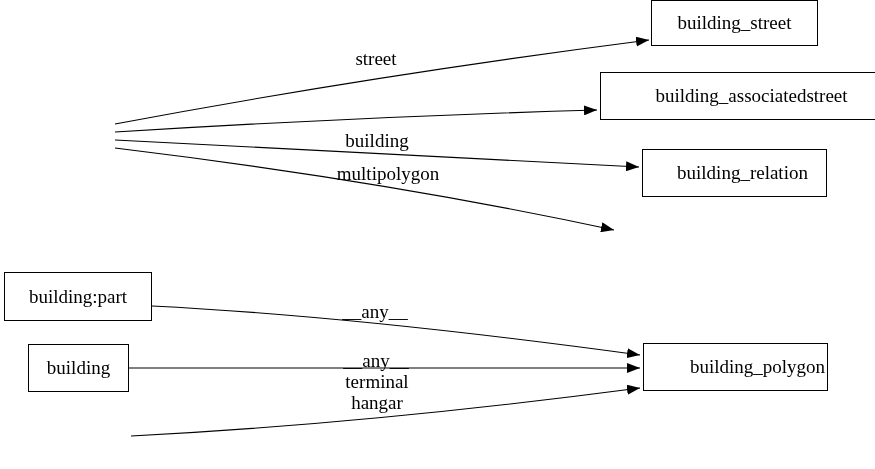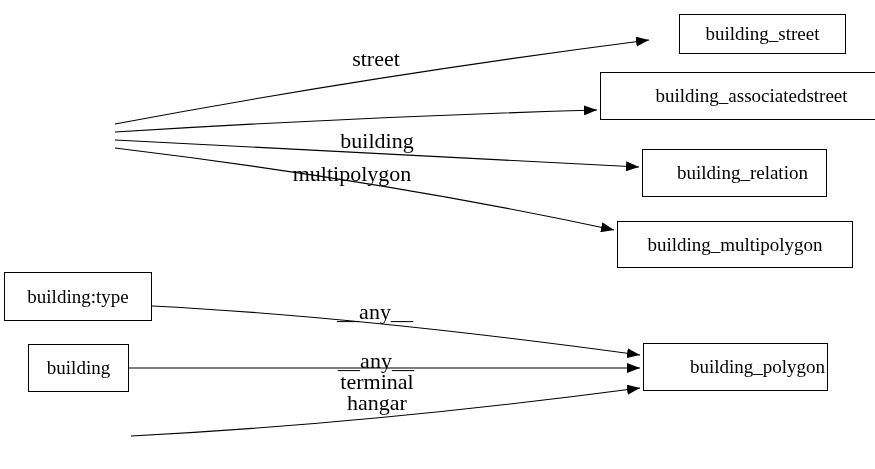--- a/index.html
+++ b/index.html
@@ -18,41 +18,41 @@
     box-sizing:border-box;
     border:1px solid #000000;
     background:#ffffff;
     display:flex;align-items:center;justify-content:center;
     font-size:19px;
     white-space:nowrap;
   }
   .edge-label{
     position:absolute;
     transform:translate(-50%,-50%);
-    font-size:22px;
+    font-size:19px;
     line-height:21px;
     white-space:pre-line;
     text-align:center;
     background:transparent;
   }
   
   .n0{left:42px;top:113px;width:73px;height:48px;}
-  .n1{left:651px;top:14px;width:167px;height:40px;margin-left:28px;}
+  .n1{left:651px;top:0;width:167px;height:46px;}
   .n2{left:600px;top:72px;width:303px;height:48px;}
   .n3{left:642px;top:149px;width:185px;height:48px;padding-left:16px;}
   .n4{left:617px;top:221px;width:236px;height:47px;}
   .n5{left:4px;top:272px;width:148px;height:49px;}
   .n6{left:28px;top:344px;width:101px;height:48px;}
   .n7{left:27px;top:416px;width:104px;height:47px;}
   .n8{left:643px;top:343px;width:185px;height:48px;}
   
   .el0{left:376px;top:58px;}
   .el1{left:377px;top:106px;}
   .el2{left:377px;top:140px;}
-  .el3{left:352px;top:173px;}
+  .el3{left:388px;top:173px;}
   .el4{left:375px;top:311px;}
   .el5{left:376px;top:360px;}
   .el6{left:377px;top:392px;}
 </style>
 </head>
 <body>
 
 <div class="canvas">
 
   <svg class="edge-layer" width="875" height="469" viewBox="0 0 875 469" xmlns="http://www.w3.org/2000/svg">
@@ -66,22 +66,21 @@
     <path class="edge-path" d="M115,140 Q377,153 639,167" marker-end="url(#arrow)" style="stroke: rgb(0, 0, 0);"></path>
     <path class="edge-path" d="M115,148 Q387,181 614,230" marker-end="url(#arrow)" style="stroke: rgb(0, 0, 0);"></path>
     <path class="edge-path" d="M152,306 Q354,316 640,355" marker-end="url(#arrow)" style="stroke: rgb(0, 0, 0);"></path>
     <path class="edge-path" d="M129,368 L640,368" marker-end="url(#arrow)" style="stroke: rgb(0, 0, 0);"></path>
     <path class="edge-path" d="M131,436 Q366,424 640,388" marker-end="url(#arrow)" style="stroke: rgb(0, 0, 0);"></path>
   </svg>
 
   <div class="node n1" style="border-color: rgb(0, 0, 0); background: rgb(255, 255, 255); color: rgb(0, 0, 0);">building_street</div>
   <div class="node n2" style="border-color: rgb(0, 0, 0); background: rgb(255, 255, 255); color: rgb(0, 0, 0);">building_associatedstreet</div>
   <div class="node n3" style="border-color: rgb(0, 0, 0); background: rgb(255, 255, 255); color: rgb(0, 0, 0);">building_relation</div>
-  <div class="node n4" style="border-color: rgb(0, 0, 0); background: rgb(255, 255, 255); color: rgb(0, 0, 0);">building_multipolygon</div>
-  <div class="node n5" style="border-color: rgb(0, 0, 0); background: rgb(255, 255, 255); color: rgb(0, 0, 0);">building:type</div>
+  <div class="node n5" style="border-color: rgb(0, 0, 0); background: rgb(255, 255, 255); color: rgb(0, 0, 0);">building:part</div>
   <div class="node n6" style="border-color: rgb(0, 0, 0); background: rgb(255, 255, 255); color: rgb(0, 0, 0);">building</div>
   <div class="node n8" style="border-color: rgb(0, 0, 0); background: rgb(255, 255, 255); color: rgb(0, 0, 0); padding-left: 44px;">building_polygon</div>
 
   <div class="edge-label el0">street</div>
   <div class="edge-label el2">building</div>
   <div class="edge-label el3">multipolygon</div>
   <div class="edge-label el4">__any__</div>
   <div class="edge-label el5">__any__</div>
   <div class="edge-label el6">terminal
 hangar</div>

